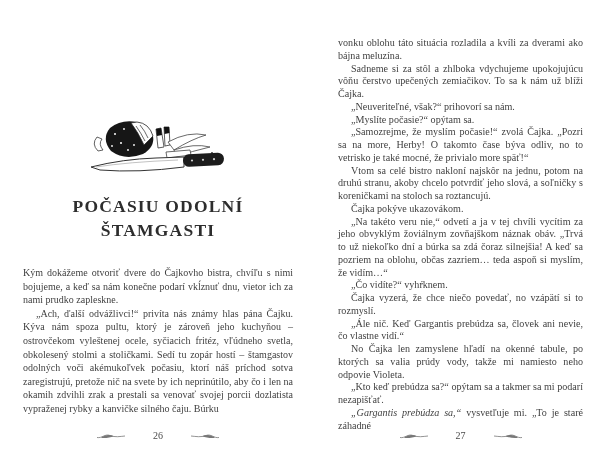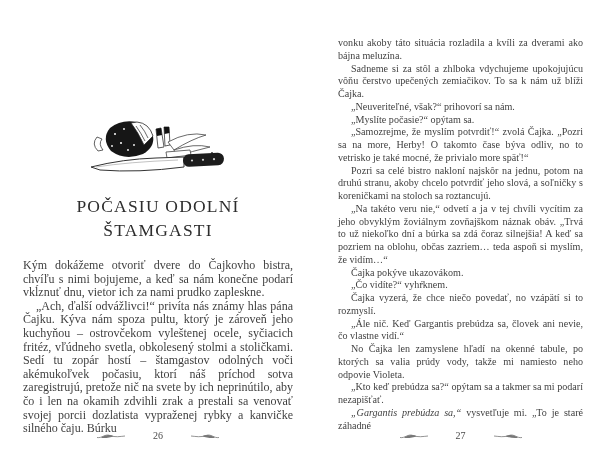--- a/index.html
+++ b/index.html
@@ -34,34 +34,34 @@
 
   .chapter-title {
     position: absolute;
     top: 194px;
     left: 0;
     width: 100%;
     margin: 0;
     text-align: center;
     font-size: 17.5px;
     line-height: 24px;
-    font-weight: normal;
+    font-weight: bold;
     letter-spacing: 1.2px;
     color: #2d2d2d;
   }
   .chapter-title span { display: block; }
 
   .body-text {
     position: absolute;
     left: 0;
     width: 100%;
     text-align: justify;
     color: #3f3f3f;
   }
-  .page-left  .body-text { top: 259px; font-size: 12px; line-height: 13.6px; }
+  .page-left  .body-text { top: 266px; font-size: 10px; line-height: 13.6px; }
   .page-right .body-text { top: 37px;  font-size: 10.1px; line-height: 12.75px; }
 
   .body-text p { margin: 0; }
   .body-text p.indent { text-indent: 13px; }
   .italic { font-style: italic; font-family: Liberation Serif, serif; }
 
   .page-footer {
     position: absolute;
     bottom: 21px;
     left: 0;
@@ -138,28 +138,28 @@
       <svg class="flourish mirrored" width="30" height="8" viewBox="0 0 30 8" aria-hidden="true">
         <path d="M1,5.5 C6,6.5 9,1.5 14,3.5 C19,5.5 24,4.5 29,4" fill="none" stroke="#777777" stroke-width="0.8"></path>
         <path d="M5,5.8 C9,2.2 14,2.4 18,4.2 C14,5.6 9,6.4 5,5.8 Z" fill="#777777"></path>
       </svg>
     </div>
   </div>
 
   <div class="page page-right">
 
     <div class="body-text">
-      <p>vonku akoby táto situácia rozladila a kvíli za dverami ako bájna meluzína.</p>
+      <p>vonku oblohu táto situácia rozladila a kvíli za dverami ako bájna meluzína.</p>
       <p class="indent">Sadneme si za stôl a zhlboka vdychujeme upokojujúcu vôňu čerstvo upečených zemiačikov. To sa k nám už blíži Čajka.</p>
       <p class="indent">„Neuveriteľné, však?“ prihovorí sa nám.</p>
       <p class="indent">„Myslíte počasie?“ opýtam sa.</p>
-      <p class="indent">„Samozrejme, že myslím potvrdiť!“ zvolá Čajka. „Pozri sa na more, Herby! O takomto čase býva odliv, no to vetrisko je také mocné, že privialo more späť!“</p>
-      <p class="indent">Pozri sa celé bistro nakloní najskôr na jednu, potom na druhú stranu, akoby chcelo potvrdiť jeho slová, a soľničky s koreničkami na stoloch sa roztancujú.</p>
+      <p class="indent">„Samozrejme, že myslím počasie!“ zvolá Čajka. „Pozri sa na more, Herby! O takomto čase býva odliv, no to vetrisko je také mocné, že privialo more späť!“</p>
+      <p class="indent">Vtom sa celé bistro nakloní najskôr na jednu, potom na druhú stranu, akoby chcelo potvrdiť jeho slová, a soľničky s koreničkami na stoloch sa roztancujú.</p>
+      <p class="indent">Čajka pokýve ukazovákom.</p>
       <p class="indent">„Na takéto veru nie,“ odvetí a ja v tej chvíli vycítim za jeho obvyklým žoviálnym zovňajškom náznak obáv. „Trvá to už niekoľko dní a búrka sa zdá čoraz silnejšia! A keď sa pozriem na oblohu, občas zazriem… teda aspoň si myslím, že vidím…“</p>
-      <p class="indent">Čajka pokýve ukazovákom.</p>
       <p class="indent">„Čo vidíte?“ vyhŕknem.</p>
       <p class="indent">Čajka vyzerá, že chce niečo povedať, no vzápätí si to rozmyslí.</p>
       <p class="indent">„Ále nič. Keď Gargantis prebúdza sa, človek ani nevie, čo vlastne vidí.“</p>
       <p class="indent">No Čajka len zamyslene hľadí na okenné tabule, po ktorých sa valia prúdy vody, takže mi namiesto neho odpovie Violeta.</p>
       <p class="indent">„Kto keď prebúdza sa?“ opýtam sa a takmer sa mi podarí nezapišťať.</p>
       <p class="indent"><span class="italic">„Gargantis prebúdza sa,“</span><span> vysvetľuje mi. „To je staré záhadné</span></p>
     </div>
 
     <div class="page-footer">
       <svg class="flourish" width="30" height="8" viewBox="0 0 30 8" aria-hidden="true">

